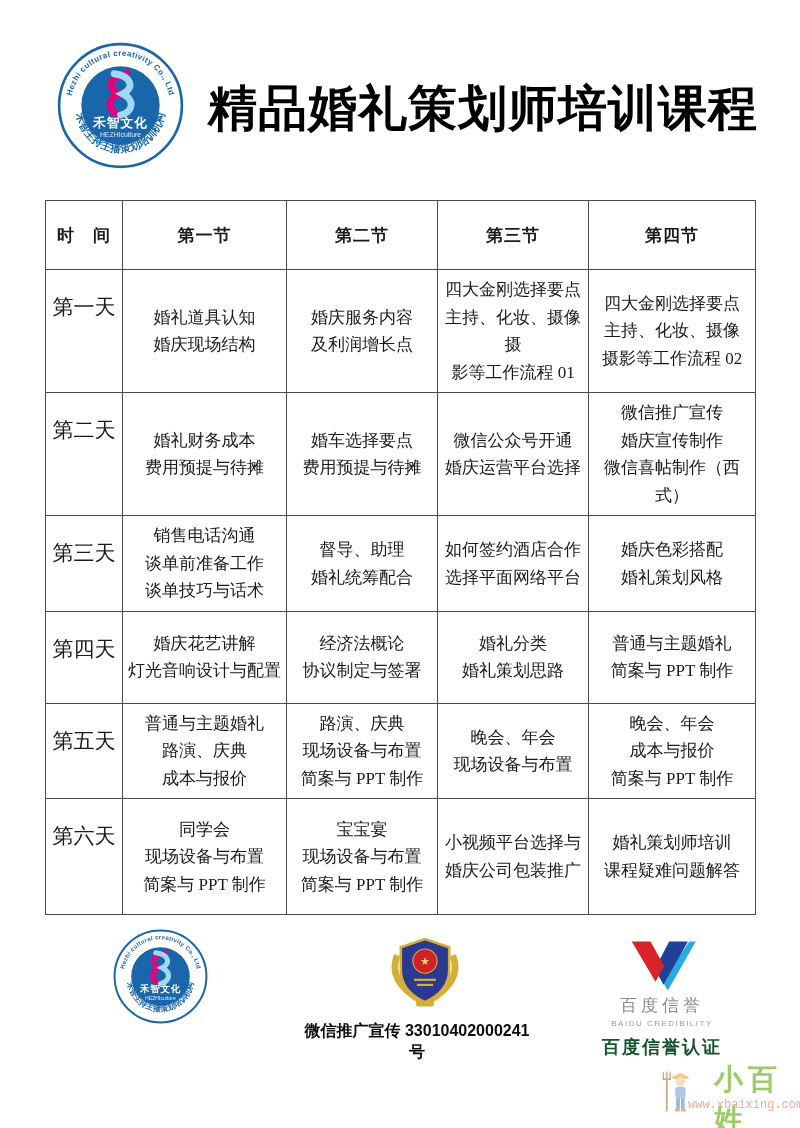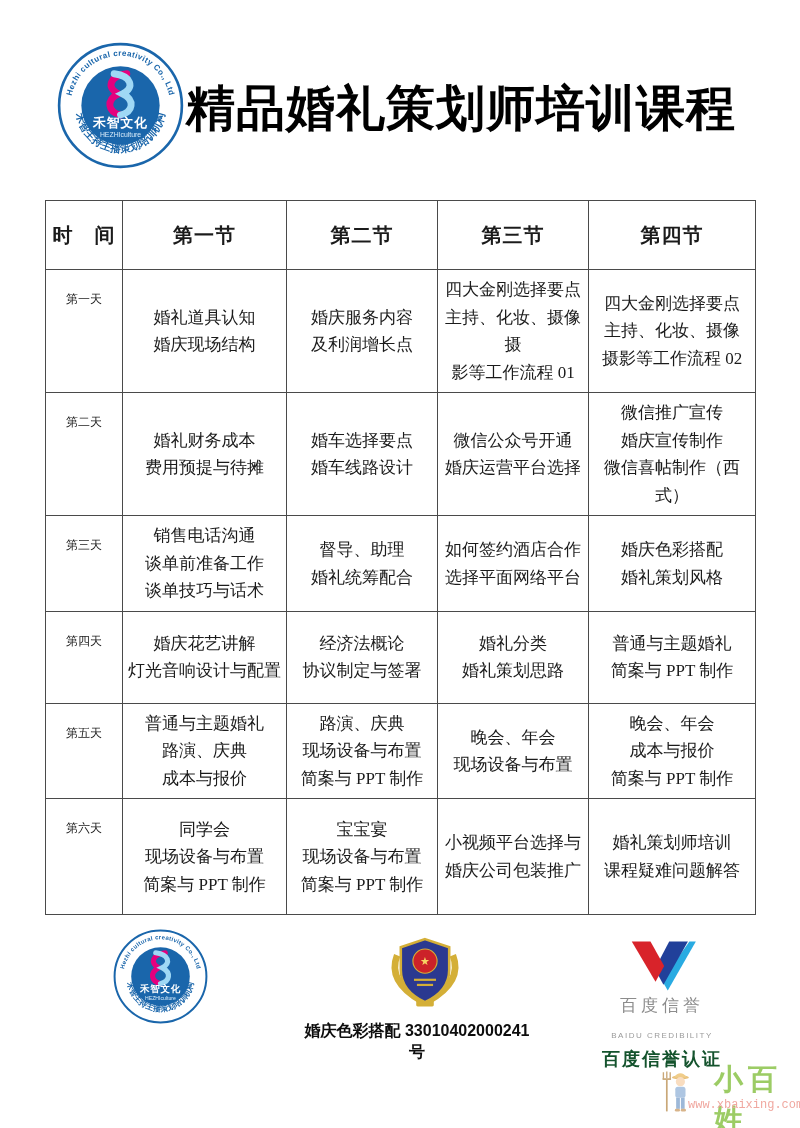--- a/index.html
+++ b/index.html
@@ -5,60 +5,60 @@
   html,body { margin:0; padding:0; background:#ffffff; }
   .page {
     position:relative; width:800px; height:1128px; margin:0 auto;
     background:#ffffff; overflow:hidden;
     font-family:"Liberation Serif", serif;
   }
 
   
   .header-logo { position:absolute; left:57px; top:42px; width:127px; height:127px; }
   .page-title {
-    position:absolute; left:186px; top:76px; width:592px;
-    text-align:left; font-size:49px; font-weight:bold; color:#000;
+    position:absolute; left:166px; top:76px; width:592px;
+    text-align:right; font-size:49px; font-weight:bold; color:#000;
     letter-spacing:1px; white-space:nowrap;
   }
 
   
   .ring-en { font-size:7.6px; fill:#1a66ab; font-family:"Liberation Sans", sans-serif; font-weight:bold; letter-spacing:.4px; }
   .ring-cn { font-size:10px; fill:#1a66ab; font-weight:bold; }
   .logo-cn { font-size:12px; fill:#ffffff; font-weight:bold; letter-spacing:1px; }
   .logo-en { font-size:6.5px; fill:#d9ecfa; font-family:"Liberation Sans", sans-serif; }
 
   
   table.course {
     position:absolute; left:45px; top:200px; width:710px;
     border-collapse:collapse; table-layout:fixed;
   }
   .course th, .course td {
     border:1px solid #4a4a4a; text-align:center;
     white-space:pre-line; color:#1b1b1b;
   }
-  .course th { height:66px; font-size:20px; font-weight:bold; letter-spacing:1px;font-family:Liberation Mono, monospace; }
+  .course th { height:66px; font-size:17px; font-weight:bold; letter-spacing:1px;font-family:Liberation Mono, monospace; }
   .course td { font-size:17px; line-height:1.62; vertical-align:middle; padding:6px 4px; }
-  .course td.day { vertical-align:top; padding-top:20px; font-size:12px; }
+  .course td.day { vertical-align:top; padding-top:20px; font-size:21px; }
 
   
   .hezhi-footer { position:absolute; left:113px; top:929px; width:95px; height:95px; }
   .icp-text {
     position:absolute; left:37px; top:1023px; width:240px; text-align:center;
     font:15px "Liberation Sans", sans-serif; color:#2a2a2a;
   }
   .police-badge { position:absolute; left:381px; top:927px; width:88px; height:88px; }
   .police-text {
     position:absolute; left:297px; top:1021px; width:240px; text-align:center;
     font:bold 16px "Liberation Sans", sans-serif; color:#0d0d0d;
   }
   .baidu { position:absolute; left:587px; top:938px; width:150px; text-align:center;
     font-family:"Liberation Sans", sans-serif; }
   .baidu-v { width:72px; height:56px; display:block; margin:0 auto; }
   .baidu-name { font-size:17px; color:#8c8c8c; letter-spacing:4px; margin-top:0; }
-  .baidu-en { font-size:8px; color:#9a9a9a; letter-spacing:1.5px; margin-top:14px; }
+  .baidu-en { font-size:8px; color:#9a9a9a; letter-spacing:1.5px; margin-top:2px; }
   .baidu-cert { font-size:18px; font-weight:bold; color:#14532d; letter-spacing:2px; margin-top:7px; }
 
   
   .watermark { position:absolute; left:648px; top:1058px; width:152px; height:66px; }
   .farmer { position:absolute; left:12px; top:6px; width:34px; height:54px; }
   .wm-name {
     position:absolute; left:60px; top:2px; font-size:29px; font-weight:bold;
     color:#9ccc65; letter-spacing:5px; font-family:"Liberation Sans", sans-serif;margin-left:6px;
   }
   .wm-url {
@@ -117,21 +117,21 @@
 影等工作流程 01</td>
         <td>四大金刚选择要点
 主持、化妆、摄像
 摄影等工作流程 02</td>
       </tr>
       <tr style="height:92px">
         <td class="day">第二天</td>
         <td>婚礼财务成本
 费用预提与待摊</td>
         <td>婚车选择要点
-婚车线路设计</td>
+费用预提与待摊</td>
         <td>微信公众号开通
 婚庆运营平台选择</td>
         <td>微信推广宣传
 婚庆宣传制作
 微信喜帖制作（西式）</td>
       </tr>
       <tr style="height:94px">
         <td class="day">第三天</td>
         <td>销售电话沟通
 谈单前准备工作
@@ -206,21 +206,21 @@
     <path d="M30,42 Q20,72 58,93" stroke="#e9cf7e" stroke-width="3" fill="none"></path>
     <path d="M90,42 Q100,72 62,93" stroke="#e9cf7e" stroke-width="3" fill="none"></path>
     <rect x="48" y="97" width="24" height="9" rx="2" fill="#d4af37"></rect>
     <path d="M60,14 L93,25 V56 C93,78 79,91 60,100 C41,91 27,78 27,56 V25 Z" fill="#2b3990" stroke="#d4af37" stroke-width="3.5"></path>
     <circle cx="60" cy="44" r="16.5" fill="#cc2229" stroke="#d4af37" stroke-width="1.5"></circle>
     <text x="60" y="50" text-anchor="middle" font-size="15" fill="#f6d463">★</text>
     <rect x="45" y="68" width="30" height="3" fill="#d4af37"></rect>
     <rect x="49" y="75" width="22" height="3" fill="#d4af37"></rect>
   </svg>
 
-  <div class="police-text">婚庆色彩搭配 33010402000241号</div>
+  <div class="police-text">微信推广宣传 33010402000241号</div>
 
   <div class="baidu">
     <svg class="baidu-v" viewBox="0 0 100 76">
       <polygon points="88,4 97,4 58,72 50,58" fill="#29abe2"></polygon>
       <polygon points="60,4 86,4 52,64 40,42" fill="#21409a"></polygon>
       <polygon points="8,4 34,4 53,38 41,60" fill="#d8232a"></polygon>
     </svg>
     <div class="baidu-name">百度信誉</div>
     <div class="baidu-en">BAIDU CREDIBILITY</div>
     <div class="baidu-cert">百度信誉认证</div>

